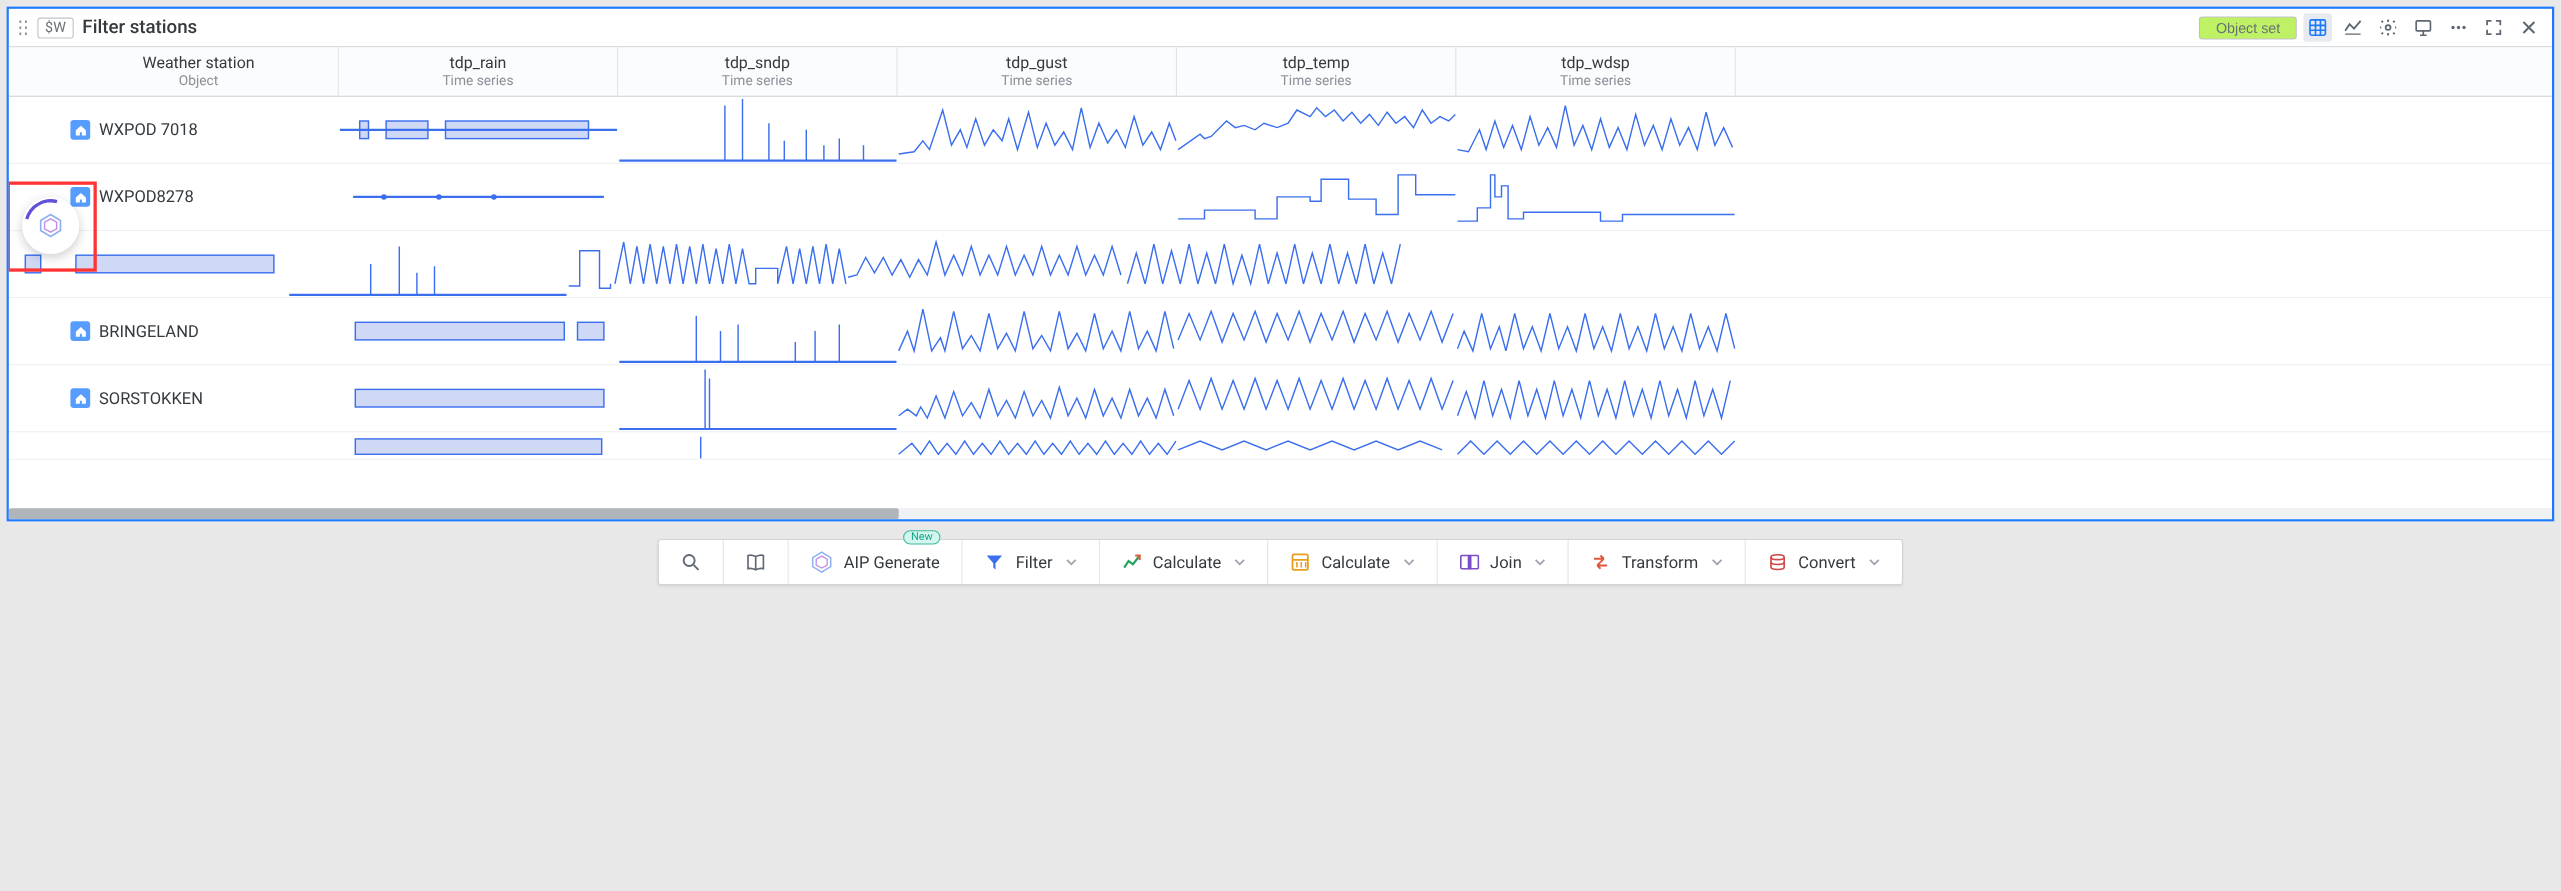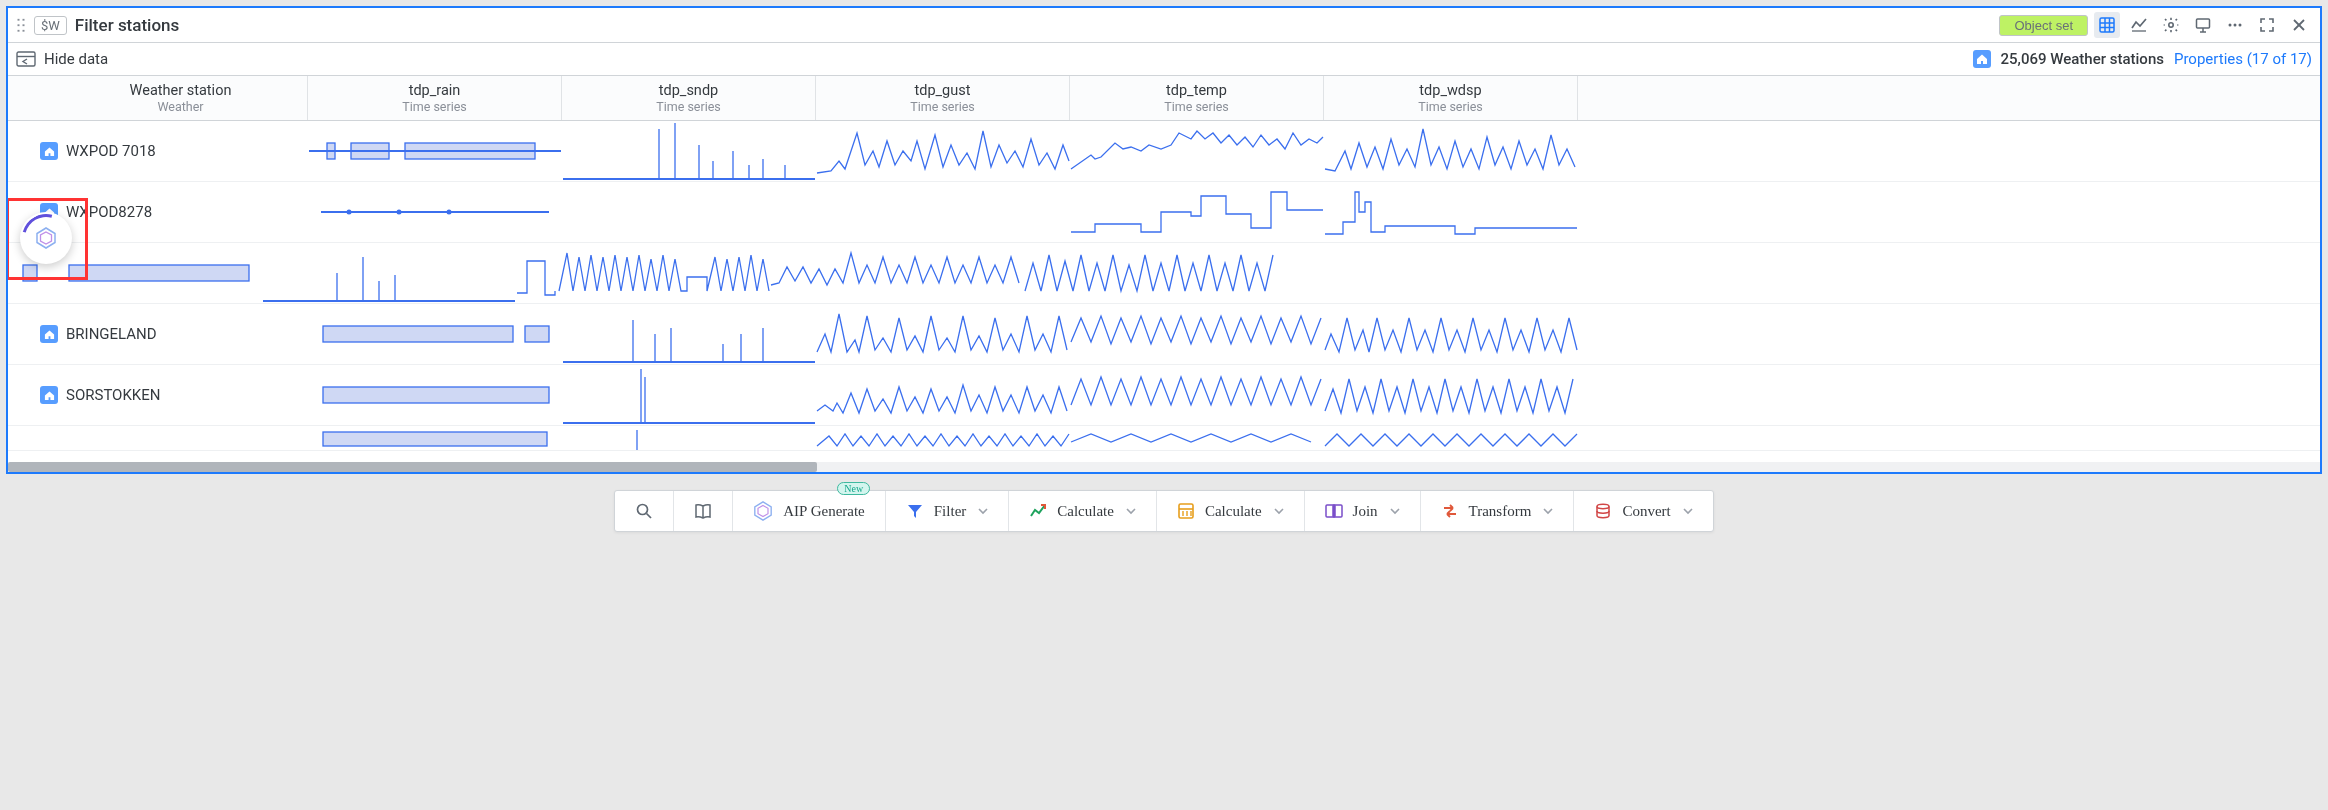--- a/index.html
+++ b/index.html
@@ -137,21 +137,21 @@
     display: flex;
     height: 60px;
     border-bottom: 1px solid #eef0f2;
     align-items: stretch;
   }
   .cell-name {
     width: 300px;
     display: flex;
     align-items: center;
     gap: 8px;
-    padding-left: 32px;
+    padding-left: 56px;
     box-sizing: border-box;
     font-size: 15px;
     color: #353a3f;
   }
   .obj-icon {
     width: 18px;
     height: 18px;
     background: #579dff;
     border-radius: 3px;
     display: flex;
@@ -224,21 +224,20 @@
   }
 
   .bottom-toolbar {
     display: flex;
     margin: 16px auto 10px auto;
     width: max-content;
     background: #fff;
     border: 1px solid #d0d4d8;
     border-radius: 3px;
     box-shadow: 0 1px 3px rgba(0,0,0,0.06);
-    font-family: Liberation Serif, serif;
   }
   .tb-btn {
     display: flex;
     align-items: center;
     gap: 10px;
     padding: 10px 20px;
     border-right: 1px solid #e2e5e8;
     cursor: pointer;
     position: relative;
     color: #353a3f;
@@ -313,54 +312,36 @@
       </div>
       <div class="icon-btn">
         <svg width="16" height="16" viewBox="0 0 16 16">
             <line x1="3" y1="3" x2="13" y2="13" stroke="#5f6872" stroke-width="1.8"></line>
             <line x1="13" y1="3" x2="3" y2="13" stroke="#5f6872" stroke-width="1.8"></line>
           </svg>
       </div>
     </div>
   </div>
 
-  <div class="second-bar">
-    <div class="hide-data">
-      <svg width="20" height="16" viewBox="0 0 20 16">
-          <rect x="1" y="1" width="18" height="14" rx="1.5" fill="none" stroke="#5f6872" stroke-width="1.4"></rect>
-          <line x1="1" y1="5.5" x2="19" y2="5.5" stroke="#5f6872" stroke-width="1.4"></line>
-          <polyline points="11,8 7,10.5 11,13" fill="none" stroke="#5f6872" stroke-width="1.4"></polyline>
-        </svg>
-      <span>Hide data</span>
-    </div>
-    <div class="flex-1"></div>
-    <div class="home-badge">
-      <svg width="12" height="12" viewBox="0 0 12 12">
-          <path d="M1 6 L6 1.5 L11 6 V11 H7 V8 H5 V11 H1 Z" fill="#fff"></path>
-        </svg>
-    </div>
-    <div class="count">25,069 Weather stations</div>
-    <div class="props-link">Properties (17 of 17)</div>
-  </div>
 
   <div class="table-area">
     <div class="floating-badge">
       <div class="bubble">
         <div class="arc"></div>
         <svg width="22" height="22" viewBox="0 0 22 22">
           <polygon points="11,1 20,6.5 20,15.5 11,21 2,15.5 2,6.5" fill="none" stroke="#8db0f0" stroke-width="1.5"></polygon>
           <polygon points="11,5 16.5,8 16.5,14 11,17 5.5,14 5.5,8" fill="none" stroke="#c090e8" stroke-width="1.3"></polygon>
         </svg>
       </div>
     </div>
 
     <div class="col-headers">
       <div class="col-h first">
         <div class="col-h-title">Weather station</div>
-        <div class="col-h-sub">Weather</div>
+        <div class="col-h-sub">Object</div>
       </div>
       <div class="col-h ts">
         <div class="col-h-title">tdp_rain</div>
         <div class="col-h-sub">Time series</div>
       </div>
       <div class="col-h ts">
         <div class="col-h-title">tdp_sndp</div>
         <div class="col-h-sub">Time series</div>
       </div>
       <div class="col-h ts">

